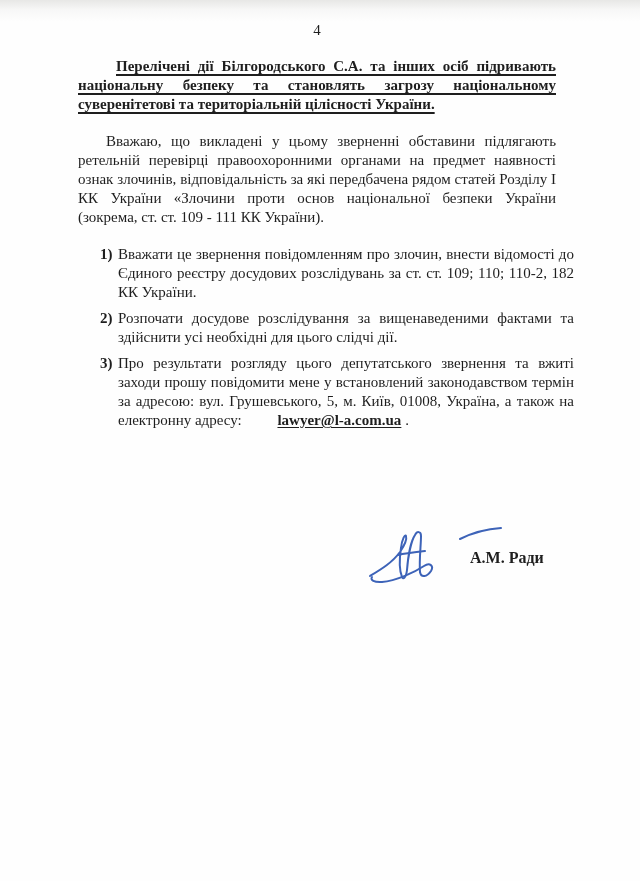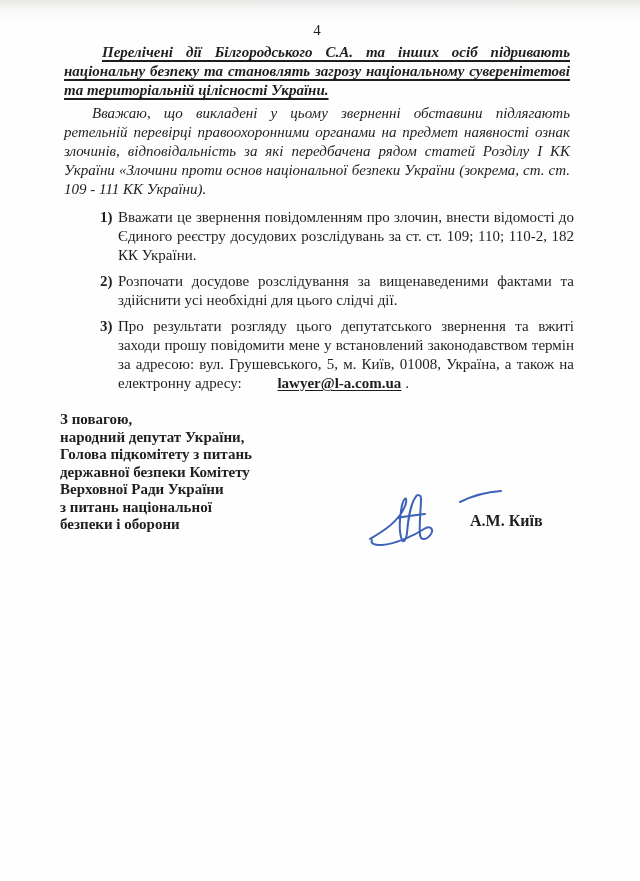--- a/index.html
+++ b/index.html
@@ -31,25 +31,24 @@
     pointer-events: none;
   }
   .page-number {
     margin: 0;
     padding-top: 21px;
     text-align: center;
     font-size: 15px;
     line-height: 18px;
   }
   p.body-par {
-    margin: 4px;
+    margin: 18px;
     font-size: 15px;
     line-height: 19px;
     text-align: justify;
-    font-style: italic;
   }
   .p1 {
     margin-top: 5px;
     text-indent: 38px;
     font-weight: bold;
     text-decoration: underline;
     text-underline-offset: 3px;
     text-decoration-thickness: 1.5px;
   }
   .p2 {
@@ -137,32 +136,23 @@
       <span class="num">2)</span>
       <div class="itext">Розпочати досудове розслідування за вищенаведеними фактами та здійснити усі необхідні для цього слідчі дії.</div>
     </div>
     <div class="req-item">
       <span class="num">3)</span>
       <div class="itext"><span>Про результати розгляду цього депутатського звернення та вжиті заходи прошу повідомити мене у встановлений законодавством термін за адресою: вул. Грушевського, 5, м. Київ, 01008, Україна, а також на електронну адресу: </span><span class="email">lawyer@l-a.com.ua</span><span> .</span></div>
     </div>
   </div>
 
   <div class="sig-row">
-    <div class="sig-block">
-      <div>З повагою,</div>
-      <div>народний депутат України,</div>
-      <div>Голова підкомітету з питань</div>
-      <div>державної безпеки Комітету</div>
-      <div>Верховної Ради України</div>
-      <div>з питань національної</div>
-      <div>безпеки і оборони</div>
-    </div>
 
     <svg class="sig-visual" viewBox="0 0 160 62" xmlns="http://www.w3.org/2000/svg" fill="none">
       <path class="ink-stroke" d="M 2 50 C 12 44 24 37 32 26 C 36 20 39 13 38 10 C 37 8 34 13 33 22 C 31 35 32 46 34 51 C 35 54 38 52 39 44 C 40 31 43 15 47 9 C 49 5 53 5 53 10 C 53 19 51 35 52 46" stroke-width="2" stroke-linecap="round" stroke-linejoin="round" stroke="#3d63b8"></path>
       <path class="ink-stroke" d="M 52 46 C 53 52 59 51 63 45 C 66 40 62 36 56 40 C 47 46 28 55 14 56 C 6 56.5 2 54 4 51" stroke-width="2" stroke-linecap="round" stroke-linejoin="round" stroke="#3d63b8"></path>
       <path class="ink-stroke" d="M 30 29 C 38 27 48 26 57 25" stroke-width="2" stroke-linecap="round" stroke="#3d63b8"></path>
       <path class="ink-stroke" d="M 92 13 C 102 8 118 3 133 2" stroke-width="2" stroke-linecap="round" stroke="#3d63b8"></path>
     </svg>
 
-    <div class="sig-name">А.М. Київ</div>
+    <div class="sig-name">А.М. Ради</div>
   </div>
 </div>
 
 </body></html>

